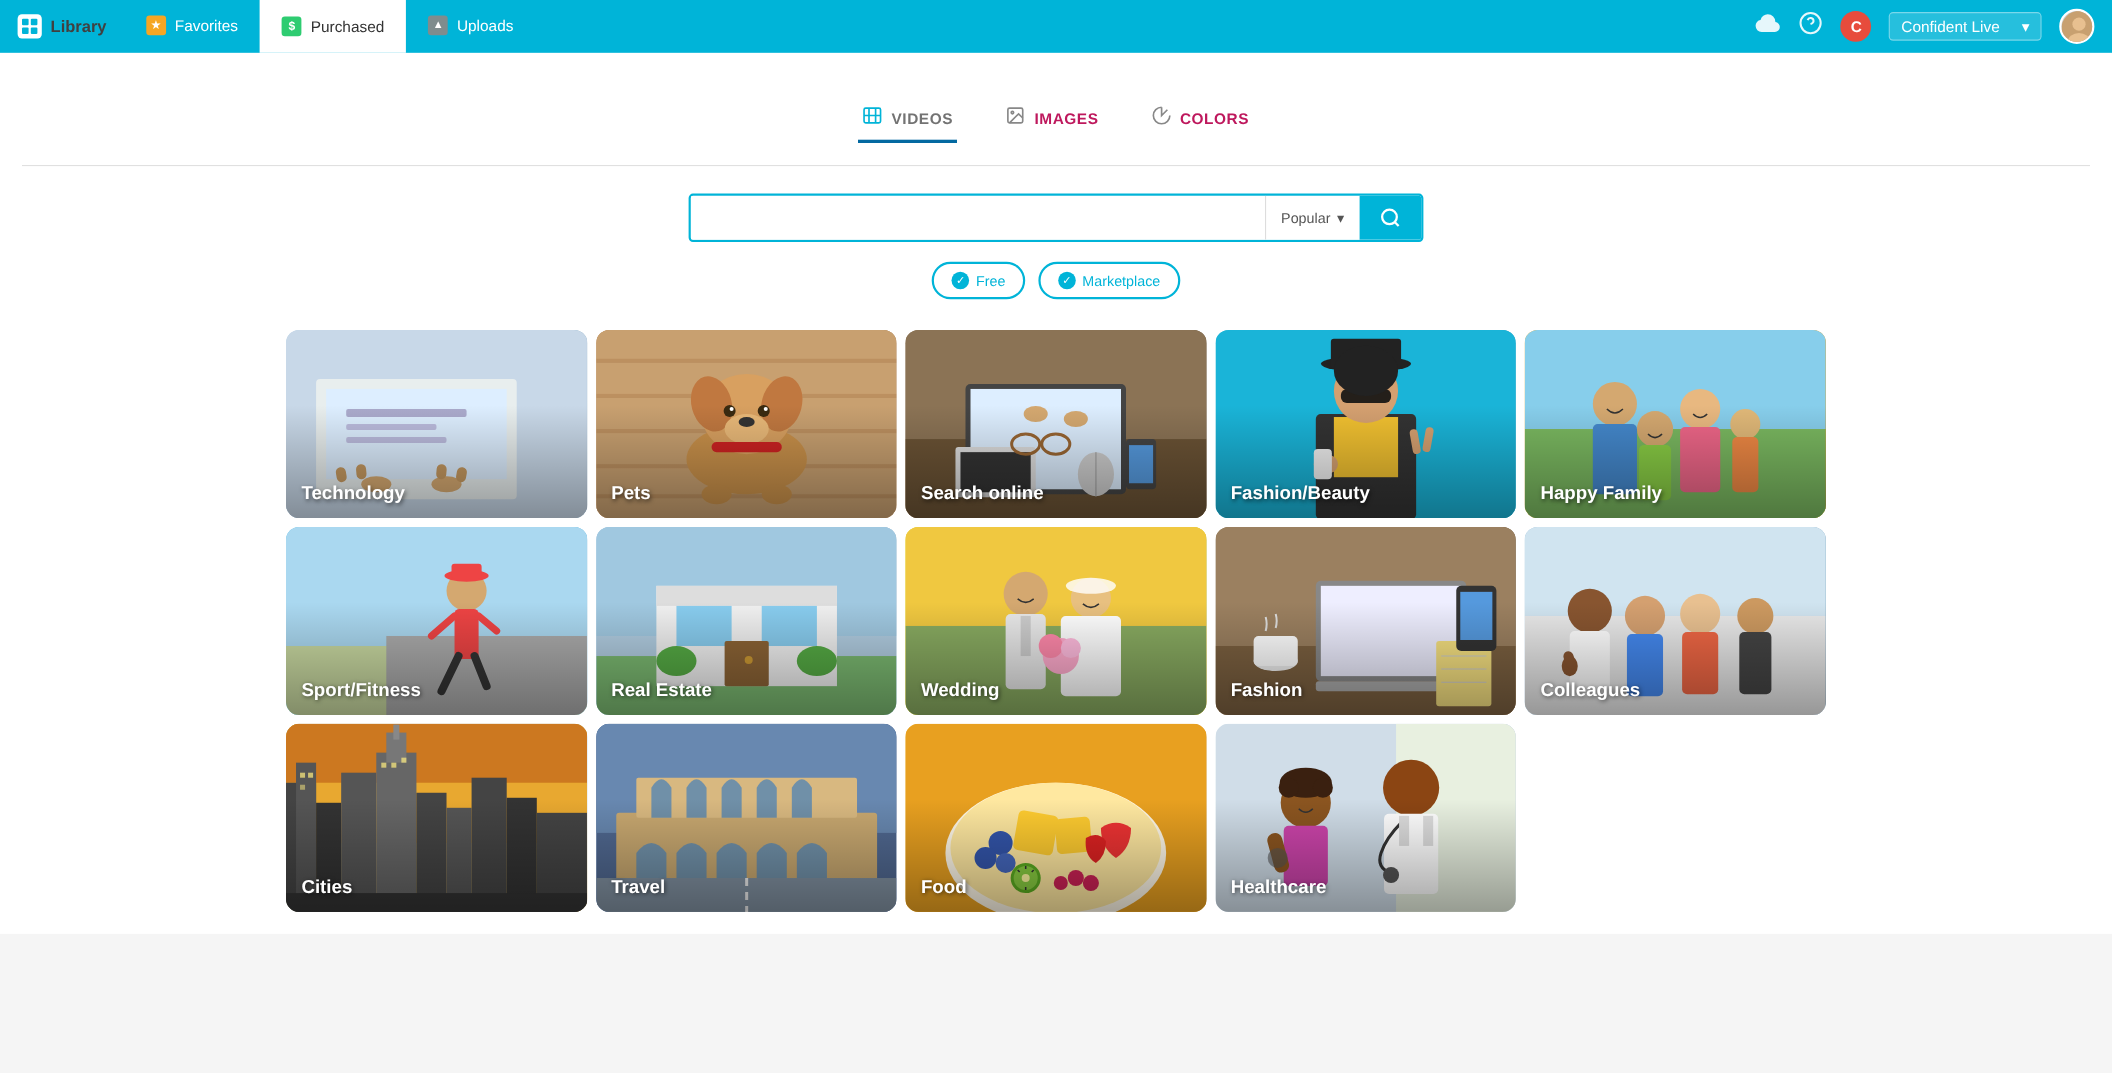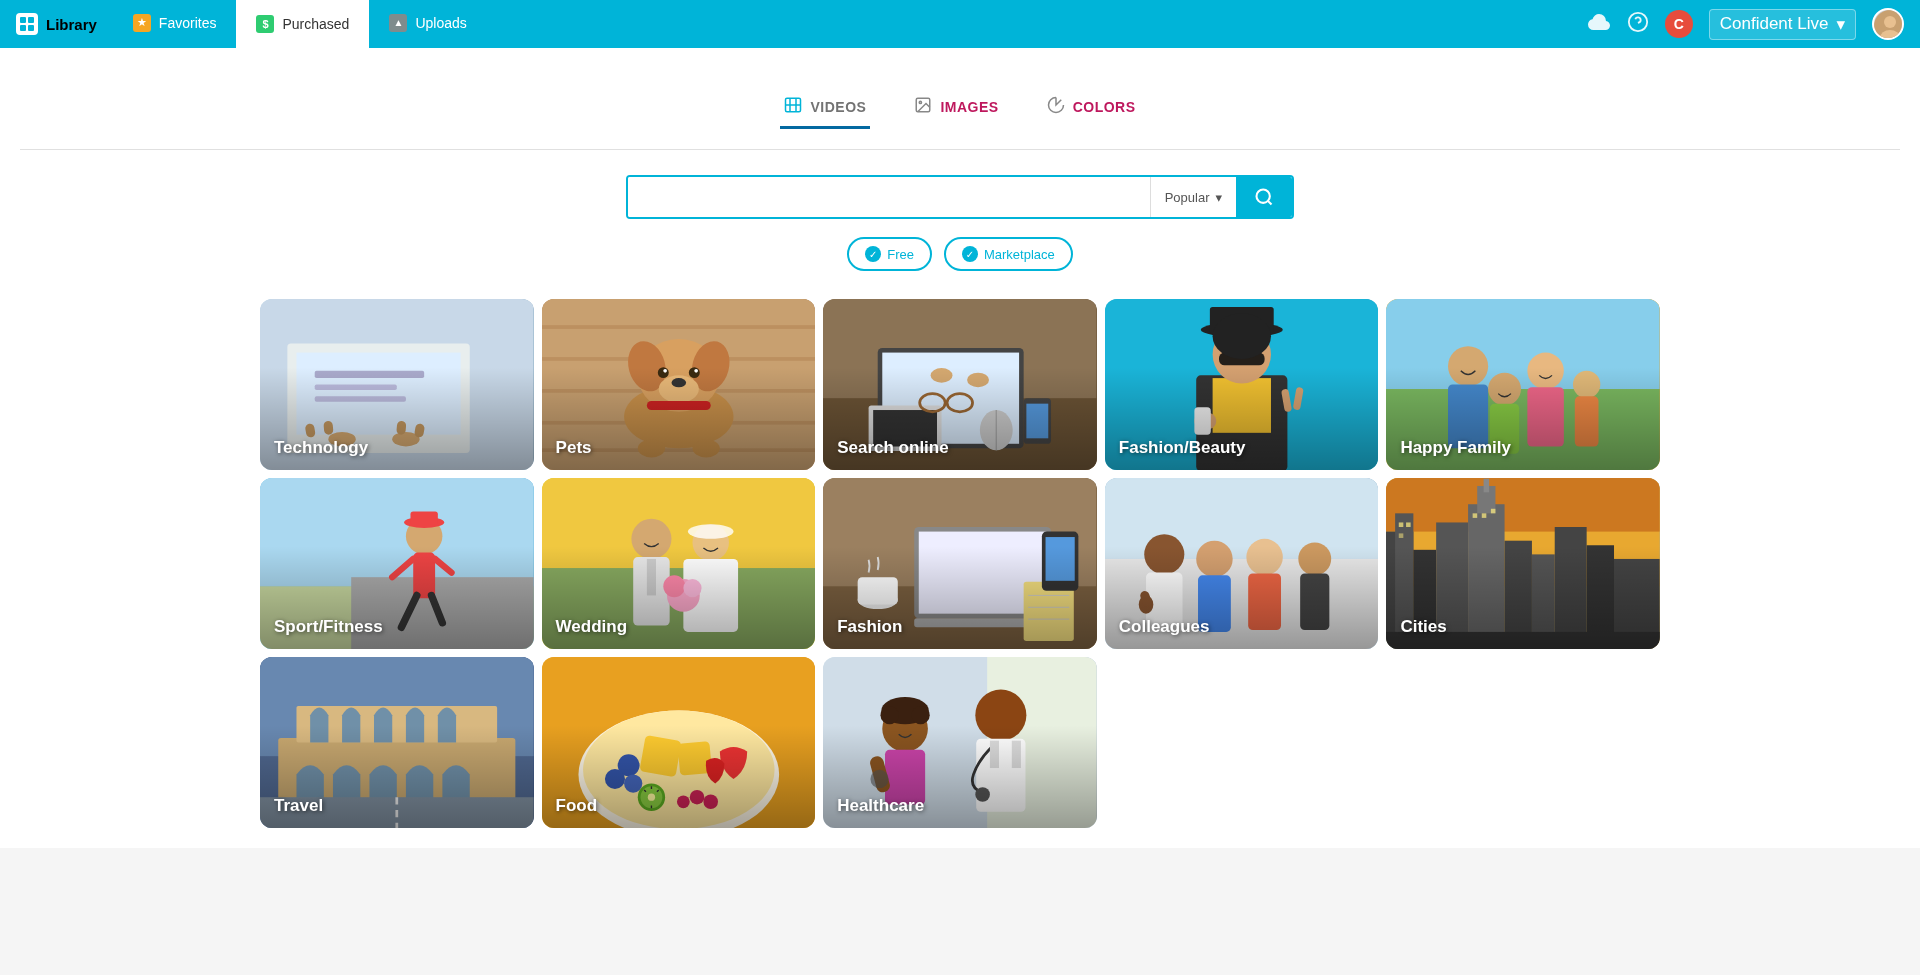--- a/index.html
+++ b/index.html
@@ -10,21 +10,21 @@
       background: #00b4d8;
       display: flex;
       align-items: stretch;
       height: 48px;
       position: relative;
     }
     .nav-logo {
       display: flex;
       align-items: center;
       padding: 0 16px;
-      color: #000000;
+      color: #404040;
       font-size: 15px;
       font-weight: 600;
       gap: 8px;
       cursor: pointer;
     }
     .nav-logo-icon {
       width: 22px; height: 22px;
       background: white;
       border-radius: 4px;
       display: flex; align-items: center; justify-content: center;
@@ -72,28 +72,28 @@
     }
     .nav-icon-btn {
       color: white;
       cursor: pointer;
       opacity: 0.9;
       font-size: 20px;
     }
     .nav-user-dropdown {
       display: flex;
       align-items: center;
-      gap: 8px;
+      gap: 20px;
       background: rgba(255,255,255,0.15);
       border: 1px solid rgba(255,255,255,0.4);
       border-radius: 4px;
       padding: 4px 10px;
       cursor: pointer;
       color: white;
-      font-size: 17px;
+      font-size: 14px;
     }
     .nav-user-avatar-letter {
       width: 28px; height: 28px;
       background: #e74c3c;
       border-radius: 50%;
       display: flex; align-items: center; justify-content: center;
       color: white;
       font-weight: 700;
       font-size: 14px;
     }
@@ -583,20 +583,45 @@
           <line x1="192" y1="90" x2="210" y2="105" stroke="#ee4444" stroke-width="7" stroke-linecap="round"></line>
 
           <ellipse cx="180" cy="50" rx="22" ry="6" fill="#ee4444"></ellipse>
           <rect x="165" y="38" width="30" height="15" rx="3" fill="#ee4444"></rect>
         </svg>
       </div>
       <div class="category-card-overlay"></div>
       <span class="category-card-label">Sport/Fitness</span>
     </div>
 
+    <div class="category-card">
+      <div class="category-card-bg bg-realestate">
+        <svg class="card-svg" viewBox="0 0 300 190" preserveAspectRatio="xMidYMid slice">
+          <rect width="300" height="190" fill="#b0cce0"></rect>
+
+          <rect width="300" height="110" fill="#a0c8e0"></rect>
+
+          <rect y="130" width="300" height="60" fill="#7ab870"></rect>
+
+          <rect x="60" y="60" width="180" height="100" fill="#f0f0f0"></rect>
+          <rect x="60" y="60" width="180" height="20" fill="#ddd"></rect>
+
+          <rect x="80" y="80" width="55" height="40" fill="#88ccee"></rect>
+          <rect x="165" y="80" width="55" height="40" fill="#88ccee"></rect>
+
+          <rect x="128" y="115" width="44" height="45" rx="2" fill="#8b6335"></rect>
+          <rect x="148" y="130" width="8" height="8" rx="4" fill="#cc9933"></rect>
+
+          <ellipse cx="80" cy="135" rx="20" ry="15" fill="#55aa44"></ellipse>
+          <ellipse cx="220" cy="135" rx="20" ry="15" fill="#55aa44"></ellipse>
+        </svg>
+      </div>
+      <div class="category-card-overlay"></div>
+      <span class="category-card-label">Real Estate</span>
+    </div>
 
     <div class="category-card">
       <div class="category-card-bg bg-wedding">
         <svg class="card-svg" viewBox="0 0 300 190" preserveAspectRatio="xMidYMid slice">
           <rect width="300" height="190" fill="#e8d840"></rect>
 
           <rect width="300" height="100" fill="#f0c840"></rect>
           <rect y="100" width="300" height="90" fill="#88aa60"></rect>
 
           <circle cx="120" cy="68" r="22" fill="#d4a870"></circle>

